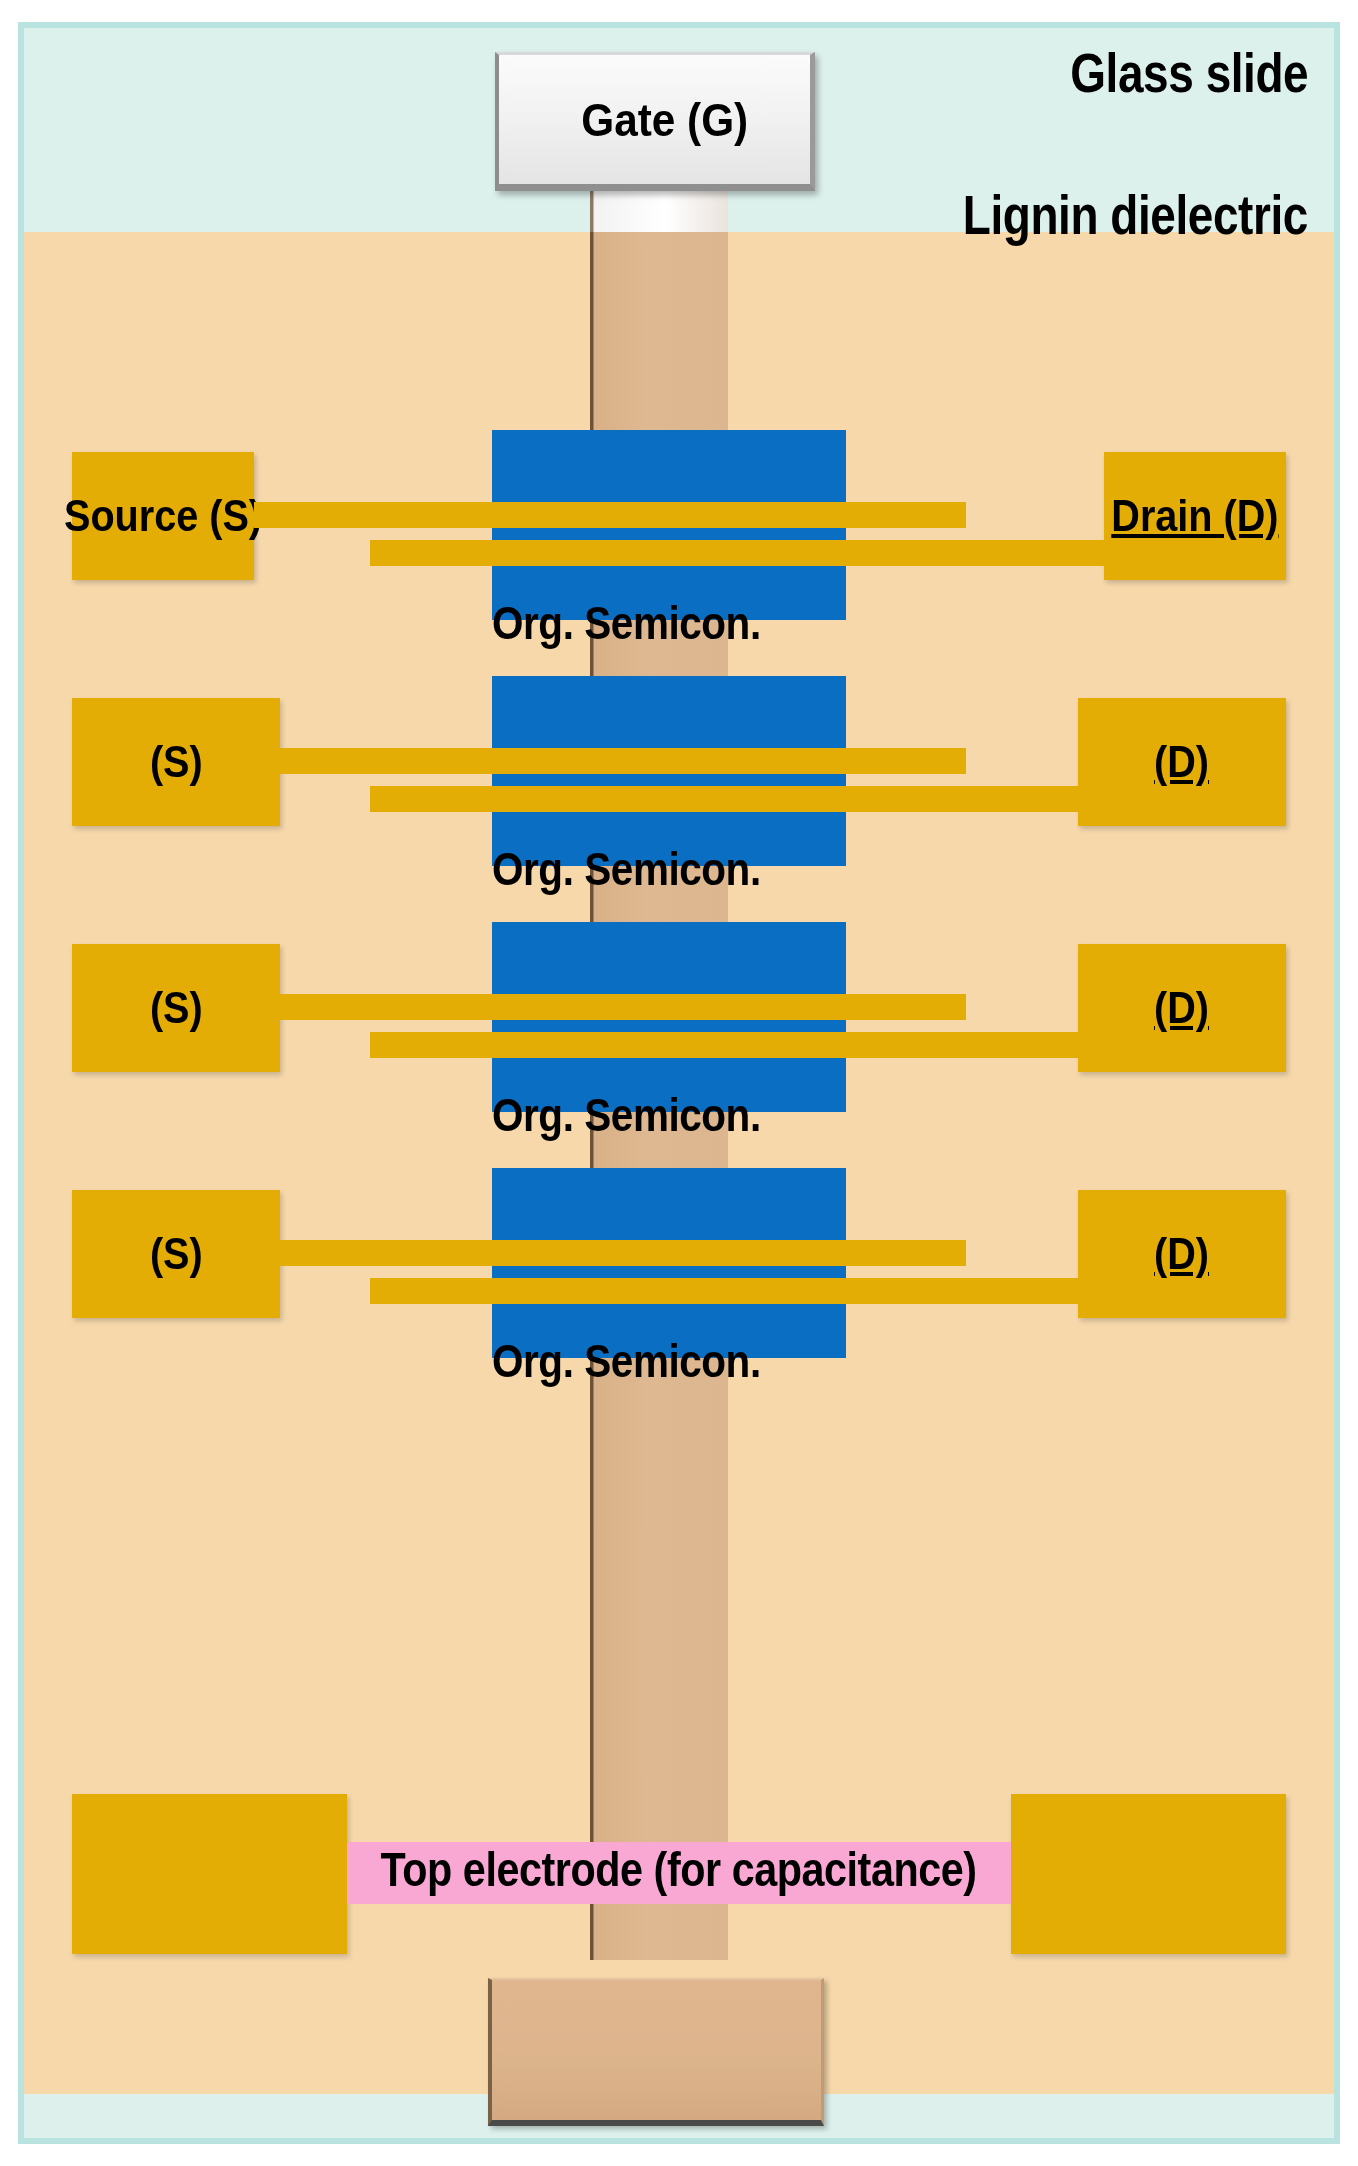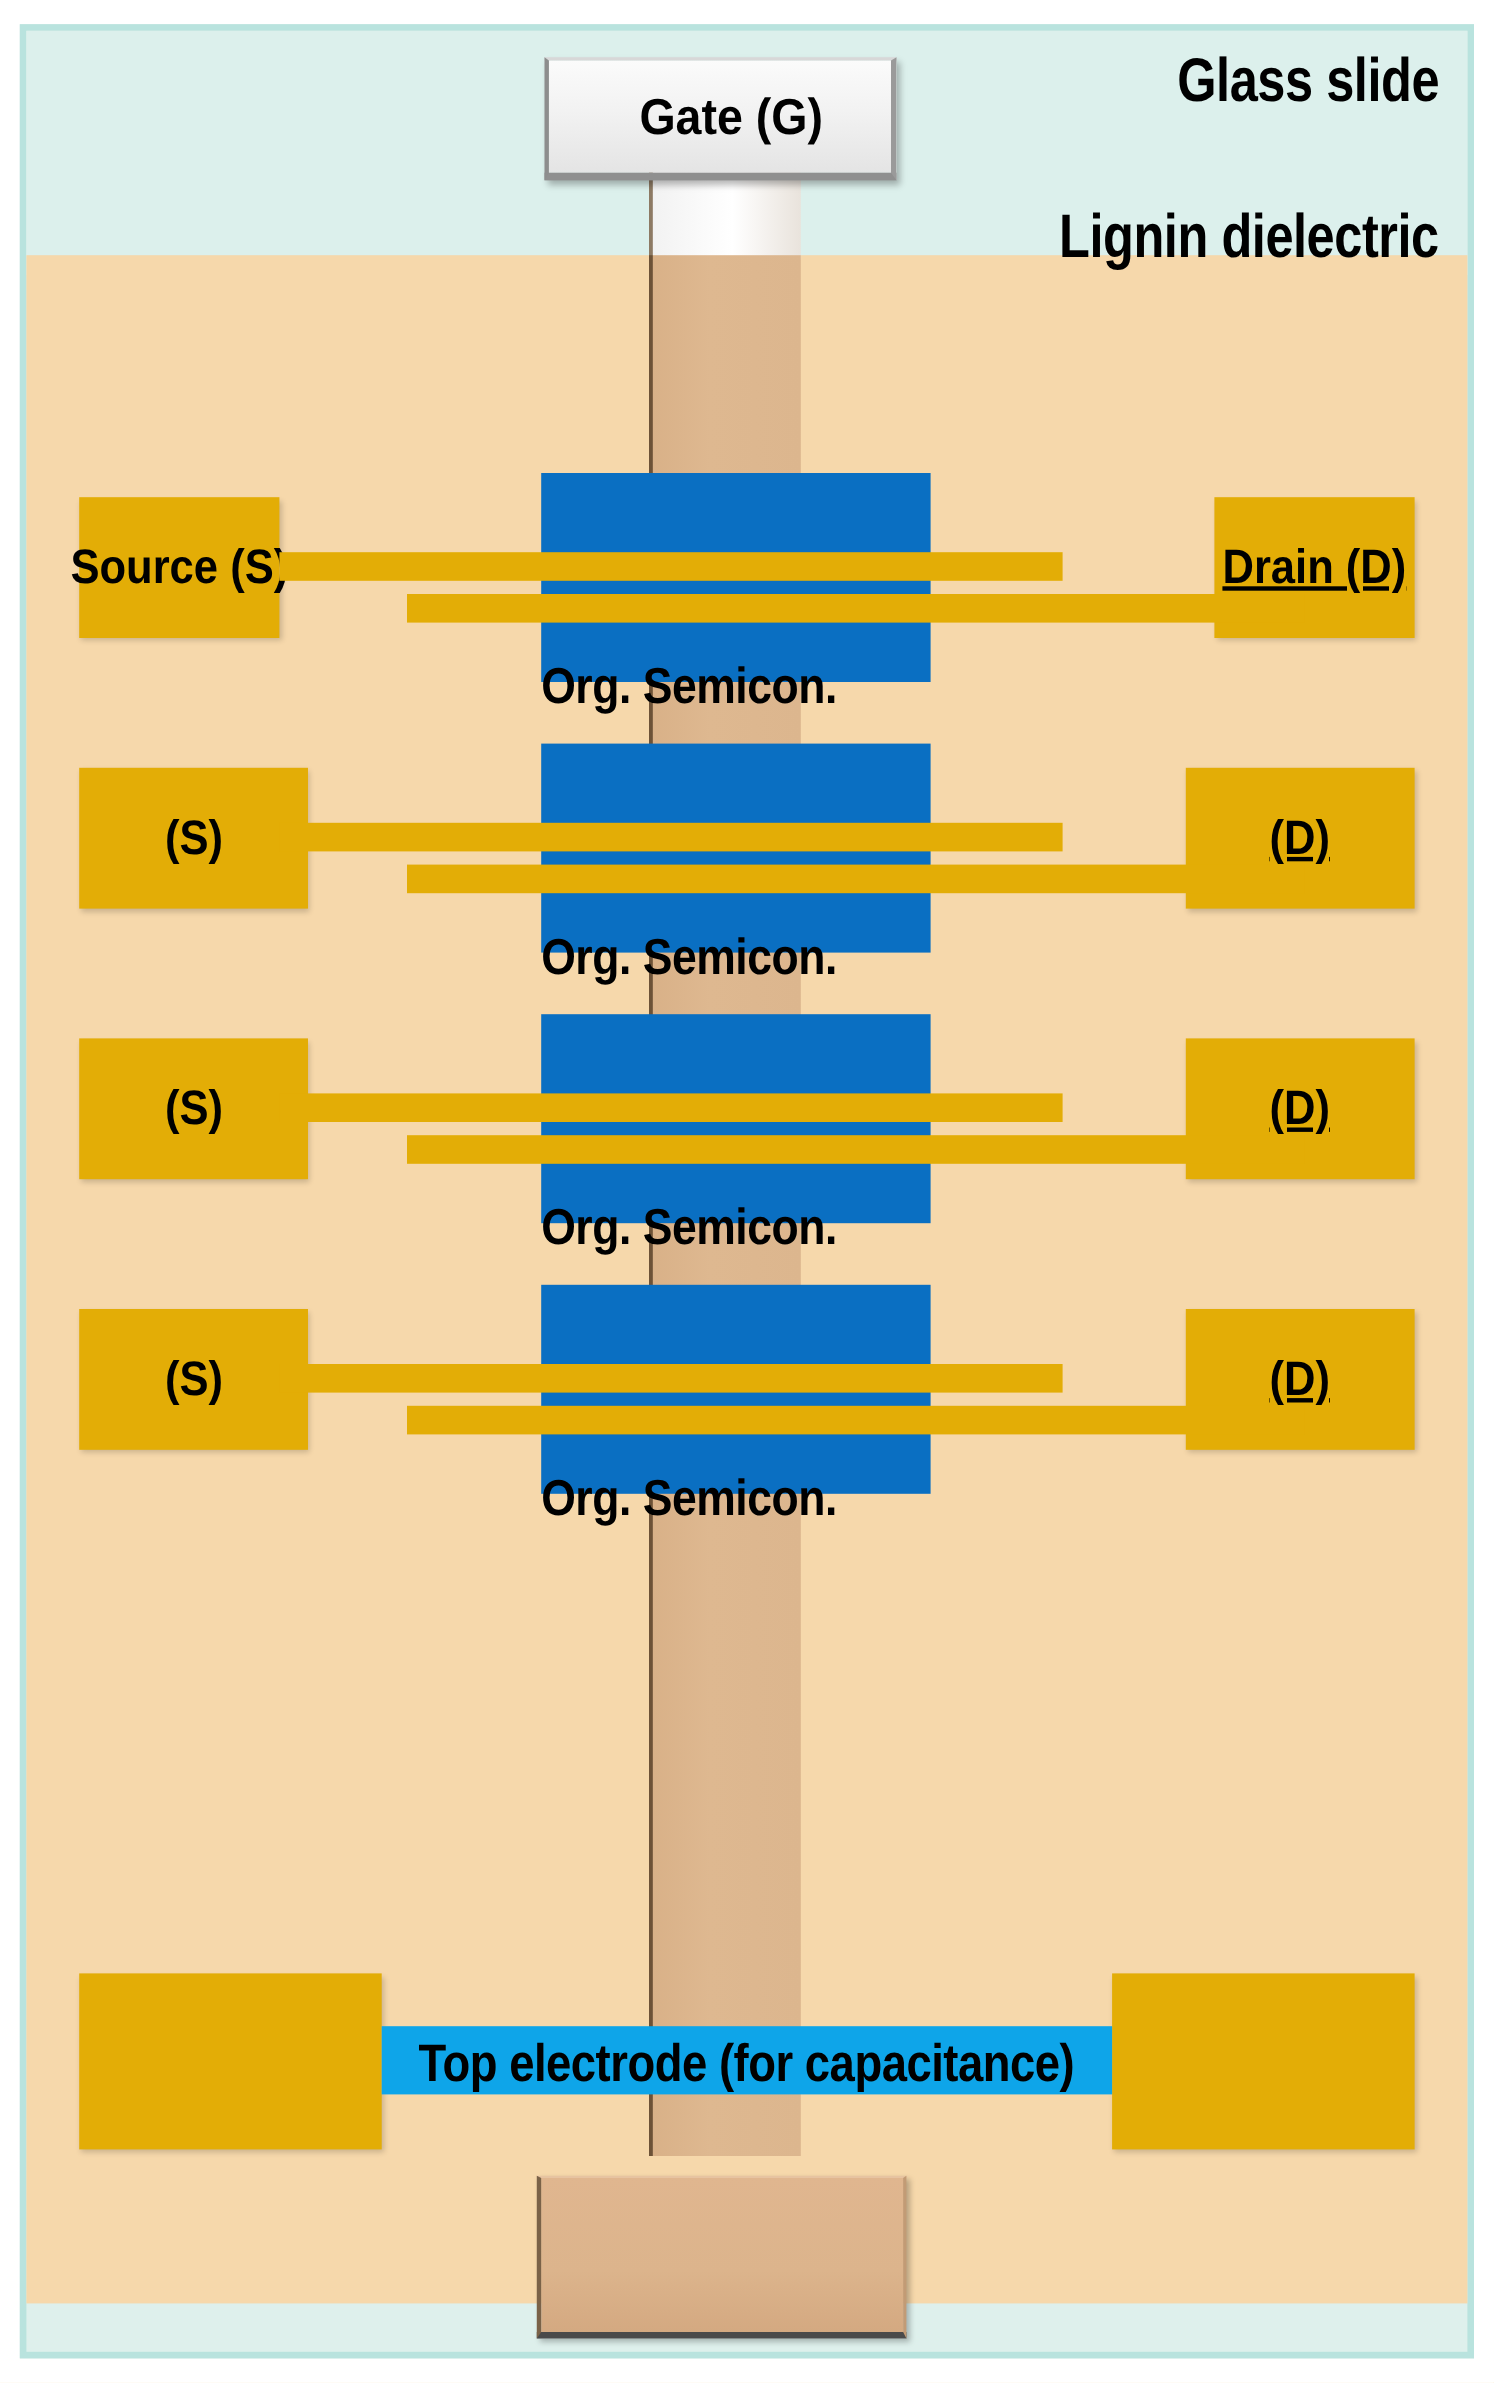--- a/index.html
+++ b/index.html
@@ -72,21 +72,21 @@
     width:138px;height:86px;
     background:linear-gradient(to right,
        #8d7a64 0px,#8d7a64 3px,
        #f2f2f2 4px,#ffffff 55%,#e9e3dc 100%);
   }
 
   
   .gate-pad{
     position:absolute;
     left:495px;top:52px;
-    width:320px;height:112px;
+    width:320px;height:139px;
     background:linear-gradient(to bottom,#fbfbfb 0%,#f2f2f2 45%,#e4e4e4 100%);
     border-top:3px solid #d8d8d8;
     border-left:4px solid #8d8d8d;
     border-right:5px solid #9a9a9a;
     border-bottom:7px solid #8f8f8f;
     box-sizing:border-box;
     box-shadow:3px 4px 6px rgba(0,0,0,0.28);
     display:flex;align-items:center;justify-content:center;padding-left:20px;
   }
   .gate-pad-text{
@@ -149,22 +149,22 @@
   }
 
   
   .cap-pad{
     position:absolute;
     background:#e3ad06;
     box-shadow:2px 3px 5px rgba(0,0,0,0.18);
   }
   .cap-bar{
     position:absolute;
-    background:#0ea5e9;
-    display:flex;align-items:flex-end;justify-content:center;
+    background:#f9a8d4;
+    display:flex;align-items:flex-start;justify-content:center;
   }
   .cap-bar-text{
     font-size:48px;font-weight:bold;color:#000;white-space:nowrap;
     transform:scaleX(0.86);letter-spacing:-0.5px;
   }
 </style>
 </head>
 <body>
 
 <div id="stage">

